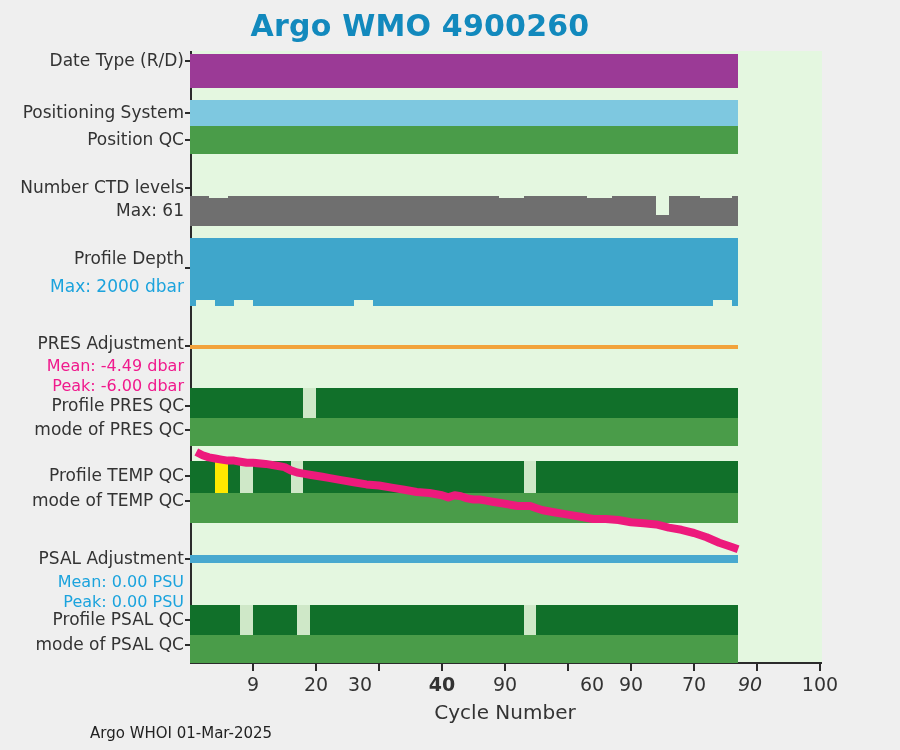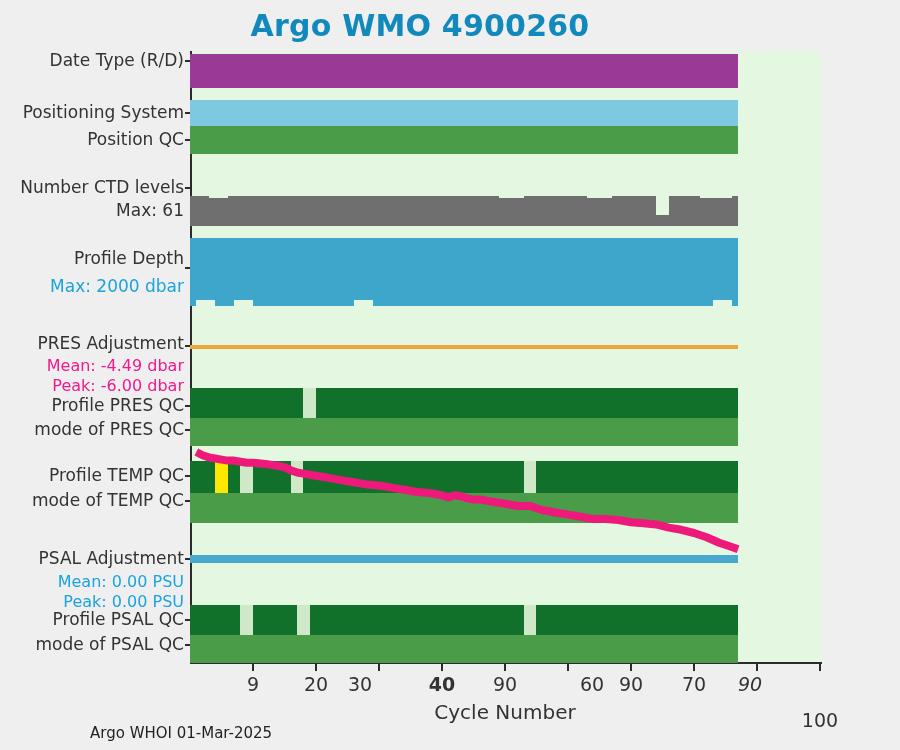--- a/index.html
+++ b/index.html
@@ -87,21 +87,21 @@
     <div class="xticklabel" style="left: 475px;">90</div>
     <div class="xtick" style="left: 567px;"></div>
     <div class="xticklabel" style="left: 562px;">60</div>
     <div class="xtick" style="left: 630px;"></div>
     <div class="xticklabel" style="left: 601px;">90</div>
     <div class="xtick" style="left: 693px;"></div>
     <div class="xticklabel" style="left: 664px;">70</div>
     <div class="xtick" style="left: 756px;"></div>
     <div class="xticklabel" style="left: 720px; font-style: italic;">90</div>
     <div class="xtick" style="left: 819px;"></div>
-    <div class="xticklabel" style="left: 790px; margin-top: 36px;">100</div>
+    <div class="xticklabel" style="left: 790px;">100</div>
   </div>
 
 <div id="xlabel">Cycle Number</div>
 <div id="footer">Argo WHOI 01-Mar-2025</div>
 
 <div class="rowlabel" style="top:51px;">Date Type (R/D)</div>
 
 <div class="rowlabel" style="top:103px;">Positioning System</div>
 <div class="rowlabel" style="top:130px;">Position QC</div>
 

